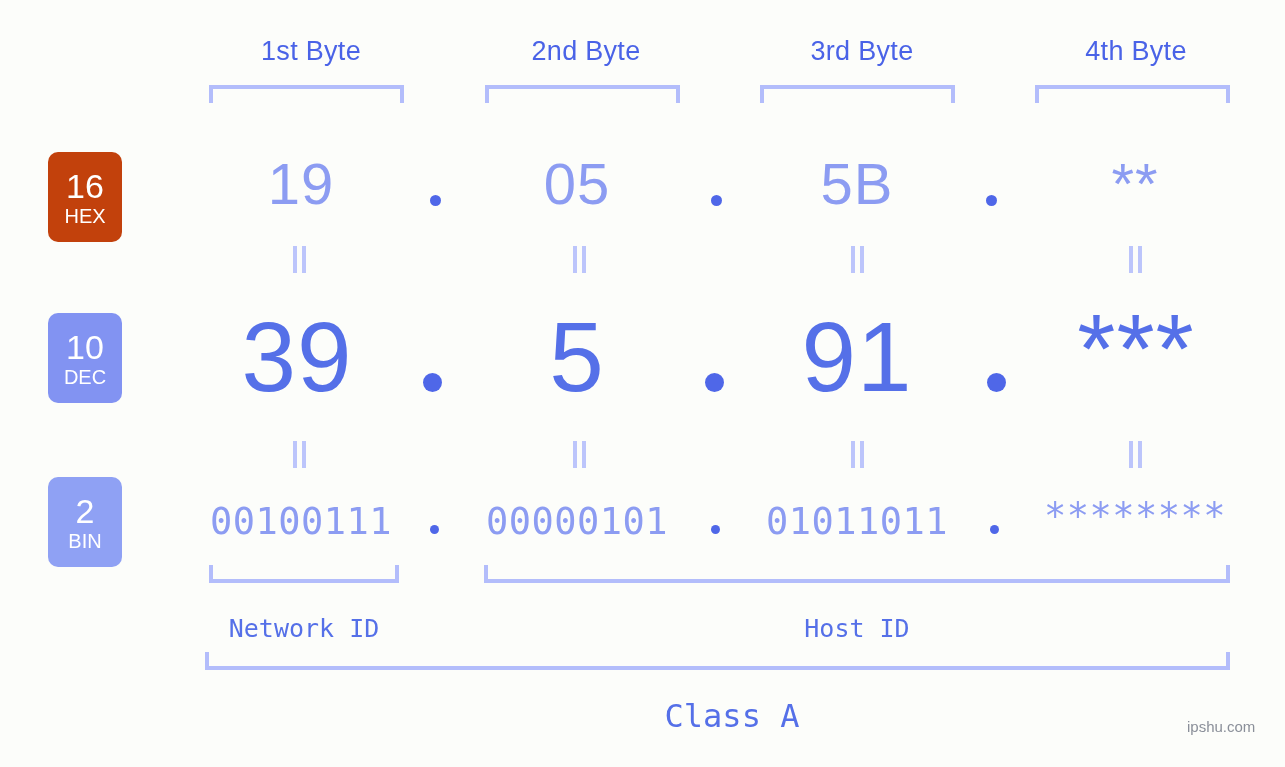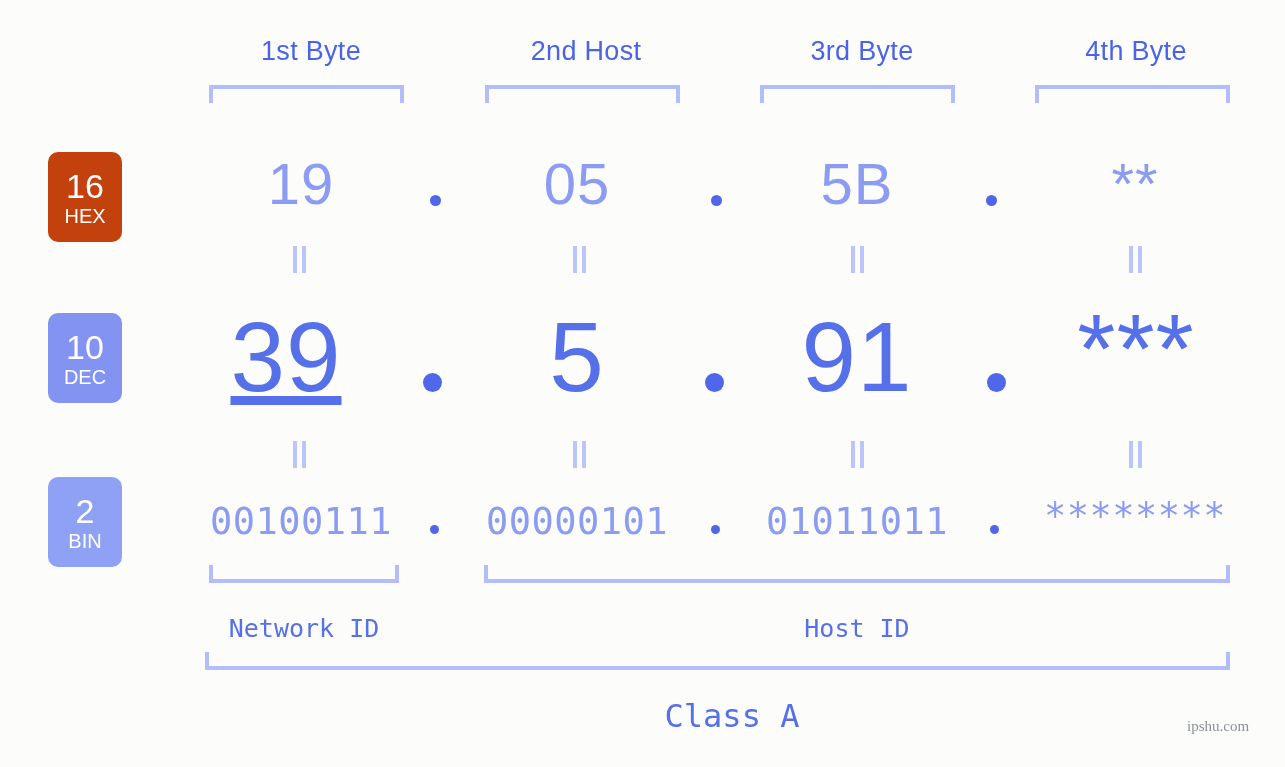--- a/index.html
+++ b/index.html
@@ -143,33 +143,33 @@
     position: absolute;
     font-family: "DejaVu Sans Mono", monospace;
     font-size: 32px;
     color: #5570e8;
     text-align: center;
     white-space: nowrap;
   }
 
   .watermark {
     position: absolute;
-    font-family: Liberation Serif, serif;
+    font-family: Liberation Sans, sans-serif;
     font-size: 15px;
     color: #8a8f99;
     white-space: nowrap;
   }
 </style>
 </head>
 <body>
 
 <div id="stage">
 
   <div class="byte-title" style="left:196px; top:36px; width:230px;">1st Byte</div>
-  <div class="byte-title" style="left:471px; top:36px; width:230px;">2nd Host</div>
+  <div class="byte-title" style="left:471px; top:36px; width:230px;">2nd Byte</div>
   <div class="byte-title" style="left:747px; top:36px; width:230px;">3rd Byte</div>
   <div class="byte-title" style="left:1021px; top:36px; width:230px;">4th Byte</div>
 
   <div class="bracket bracket-top" style="left:209px; top:85px; width:195px; height:18px;"></div>
   <div class="bracket bracket-top" style="left:485px; top:85px; width:195px; height:18px;"></div>
   <div class="bracket bracket-top" style="left:760px; top:85px; width:195px; height:18px;"></div>
   <div class="bracket bracket-top" style="left:1035px; top:85px; width:195px; height:18px;"></div>
 
   <div class="badge" style="left:48px; top:152px; height:90px; background:#c2410c;">
     <span class="num">16</span>
@@ -199,21 +199,21 @@
   <div class="eq" style="left:1129px; top:246px;">
     <i class="l"></i>
       <i class="r"></i>
   </div>
 
   <div class="badge" style="left:48px; top:313px; height:90px; background:#8293f2;">
     <span class="num">10</span>
     <span class="name">DEC</span>
   </div>
 
-  <div class="cell dec-val" style="left:181px; top:308px; width:210px;text-decoration:underline;">39</div>
+  <div class="cell dec-val" style="left:192px; top:308px; width:210px;">39</div>
   <div class="dot dot-dec" style="left:423px; top:373px;"></div>
   <div class="cell dec-val" style="left:472px; top:308px; width:210px;">5</div>
   <div class="dot dot-dec" style="left:705px; top:373px;"></div>
   <div class="cell dec-val" style="left:752px; top:308px; width:210px;">91</div>
   <div class="dot dot-dec" style="left:987px; top:373px;"></div>
   <div class="cell dec-val" style="left:1028px; top:300px; width:216px;">***</div>
 
   <div class="eq" style="left:293px; top:441px;">
     <i class="l"></i>
       <i class="r"></i>

